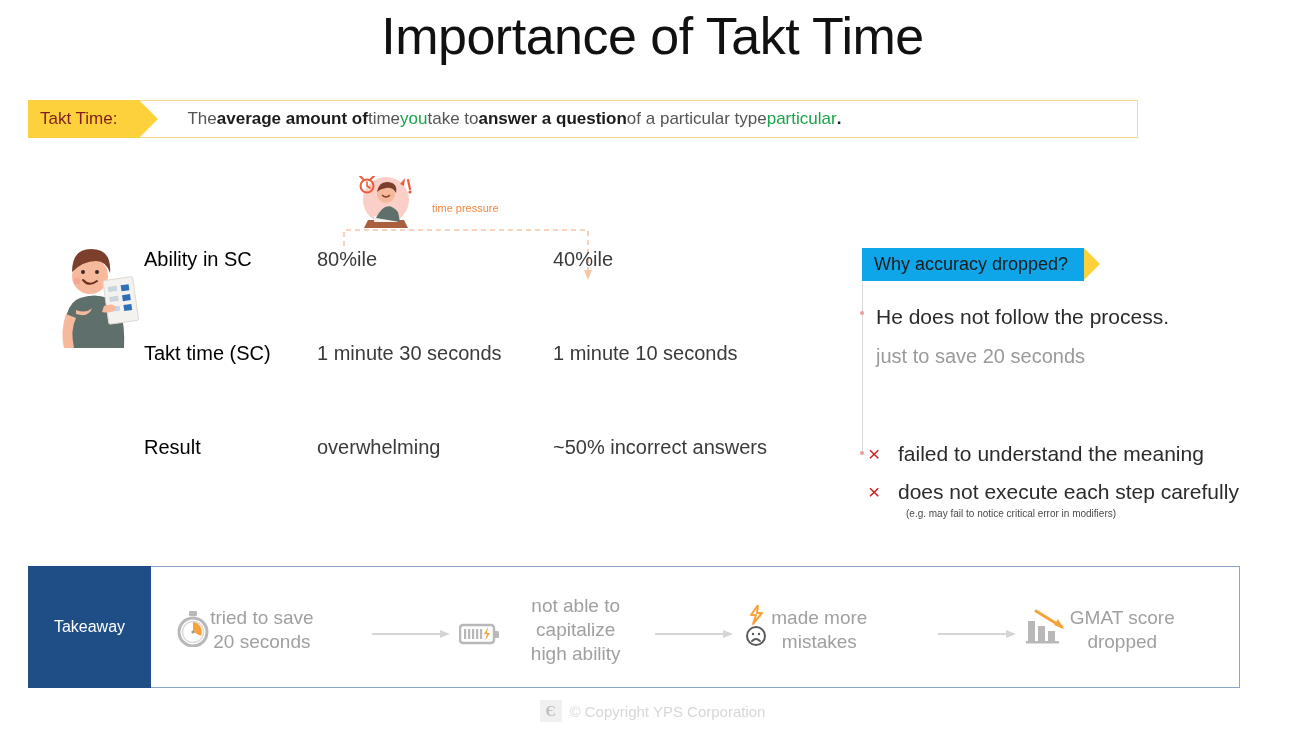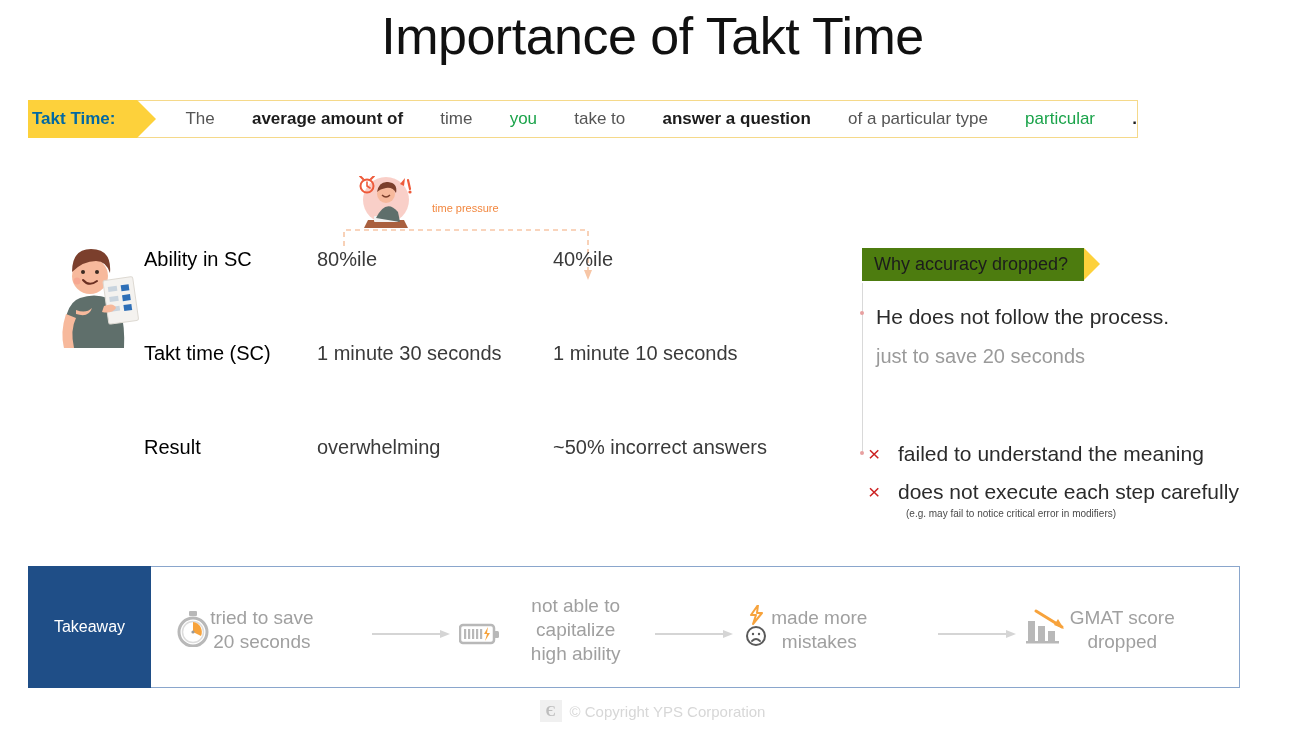--- a/index.html
+++ b/index.html
@@ -24,42 +24,41 @@
   .def-banner {
     position: absolute; left: 28px; top: 100px;
     width: 1110px; height: 38px;
     border: 1px solid #f5d98a;
     background: #ffffff;
     display: flex; align-items: stretch;
   }
   .def-tag {
     position: relative;
     background: #fdd13b;
-    color: #0369a1;
-    font-size: 17px; font-weight: 700;
+    color: #7f1d1d;
+    font-size: 17px; font-weight: 400;
     display: flex; align-items: center;
-    padding: 0 22px 0 4px;
+    padding: 0 22px 0 12px;
     margin: -1px 0 -1px -1px;
     height: calc(100% + 2px);
     white-space: nowrap;
   }
   .def-tag::after {
     content: ""; position: absolute; right: -19px; top: 0;
     width: 0; height: 0;
     border-top: 19px solid transparent;
     border-bottom: 19px solid transparent;
     border-left: 19px solid #fdd13b;
   }
   .def-text {
     flex: 1;
     display: flex; align-items: center;
     padding-left: 48px;
     font-size: 17px; color: #555555;
     white-space: nowrap;
-    justify-content: space-between;
   }
   .def-text b { color: #1c1c1c; font-weight: 700; }
   .def-text .grn { color: #1aa34a; }
   .def-text .dot { color:#1c1c1c; font-weight:700; }
 
   
   .person-left { position: absolute; left: 46px; top: 240px; width: 96px; height: 110px; }
 
   
   .cmp { position: absolute; left: 144px; top: 248px; width: 700px; }
@@ -76,21 +75,21 @@
   .tp-wrap { position: absolute; left: 340px; top: 176px; width: 300px; height: 90px; }
   .tp-label {
     position: absolute; left: 92px; top: 26px;
     font-size: 11px; color: #f2873f; white-space: nowrap;
   }
   .tp-bracket { position: absolute; left: 0; top: 50px; }
 
   
   .why-tag {
     position: absolute; left: 862px; top: 248px;
-    height: 33px; background: #4d7c0f;
+    height: 33px; background: #0ea5e9;
     display: flex; align-items: center;
     padding: 0 16px 0 12px;
     font-size: 18px; color: #1c1c1c; white-space: nowrap;
   }
   .why-tag::after {
     content: ""; position: absolute; right: -16px; top: 0;
     width: 0; height: 0;
     border-top: 16.5px solid transparent;
     border-bottom: 16.5px solid transparent;
     border-left: 16px solid #fdd13b;

